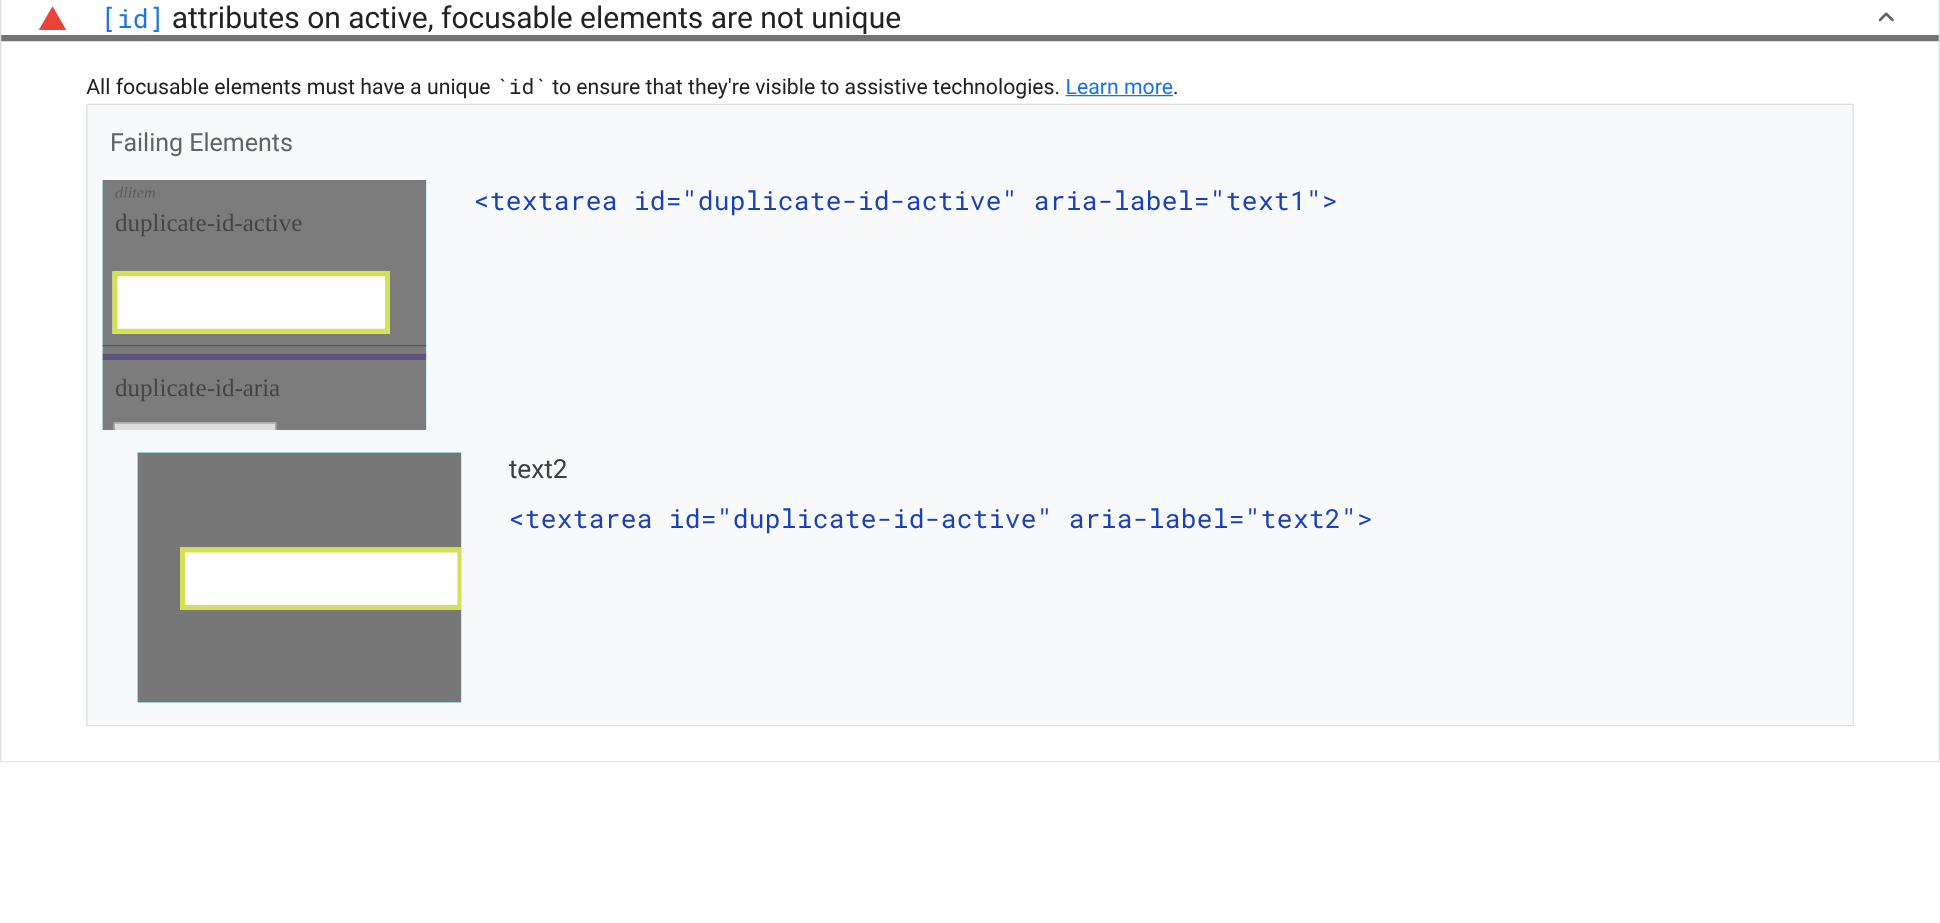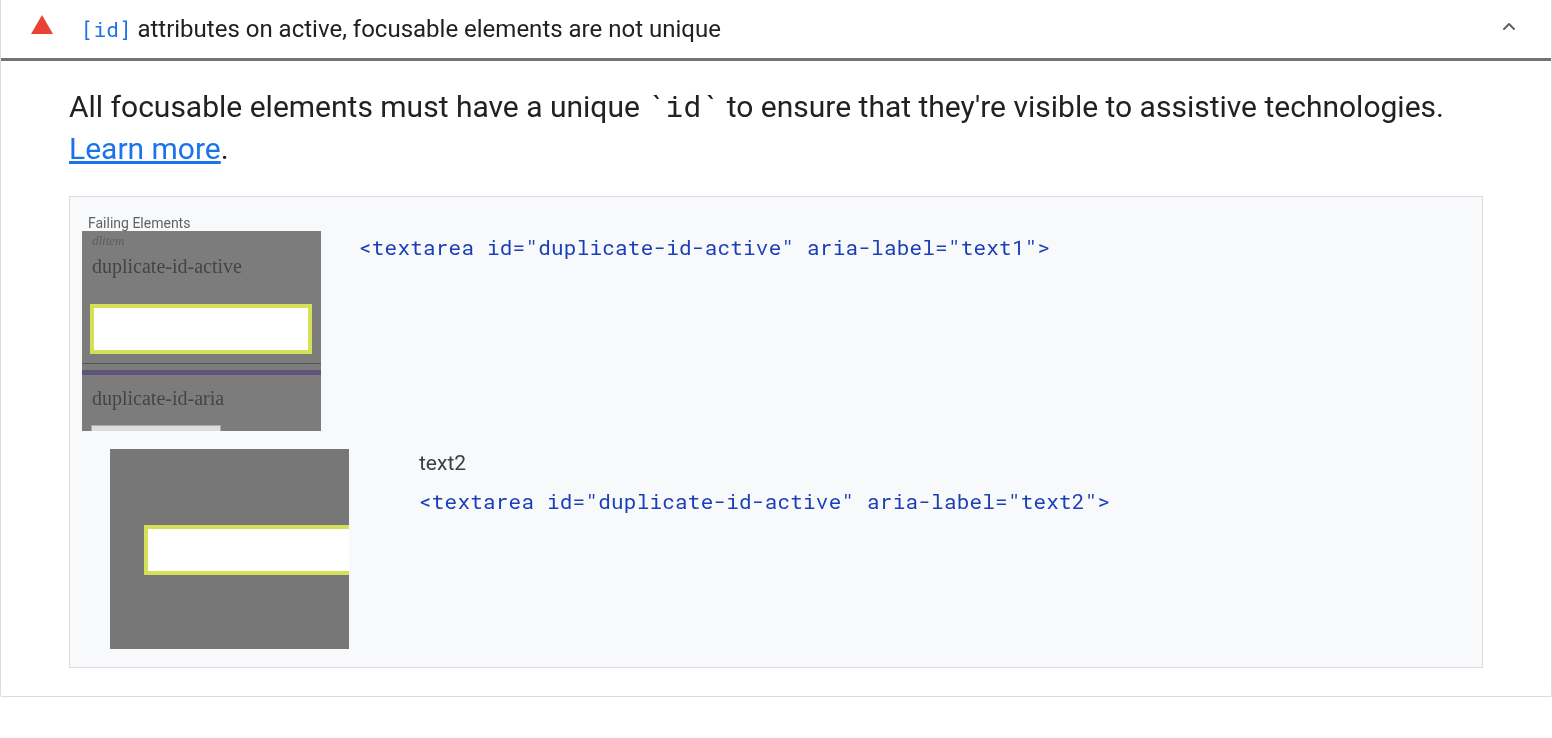--- a/index.html
+++ b/index.html
@@ -9,23 +9,23 @@
       color: #202124;
       font-size: 21px;
     }
     .audit-container {
       border: 1px solid #dadce0;
       border-top: none;
       border-radius: 0 0 2px 2px;
     }
     .audit-header {
       display: flex;
-      align-items: flex-start;
-      padding: 15px 30px;
-      border-bottom: 3px solid #737373;
+      align-items: center;
+      padding: 0 30px;
+      border-bottom: 5px solid #737373;
       cursor: pointer;
     }
     .triangle-icon {
       width: 0;
       height: 0;
       border-left: 11px solid transparent;
       border-right: 11px solid transparent;
       border-bottom: 19px solid #ea4335;
       margin-right: 28px;
       flex-shrink: 0;
@@ -44,51 +44,51 @@
     .chevron {
       width: 24px;
       height: 24px;
       color: #5f6368;
       flex-shrink: 0;
     }
     .audit-body {
       padding: 24px 68px 28px 68px;
     }
     .description {
-      font-size: 30px;
+      font-size: 17px;
       color: #202124;
       line-height: 1.4;
-      margin-bottom: 26px;
     }
     .description .code-inline {
       font-family: "Roboto Mono", Menlo, Consolas, monospace;
     }
     .description a {
       color: #1a73e8;
       text-decoration: underline;
     }
     .failing-panel {
       border: 1px solid #dadce0;
       background: #f8f9fa;
       padding: 18px 12px 12px 12px;
     }
     .failing-title {
-      font-size: 14px;
+      font-size: 20px;
       color: #5f6368;
+      margin-bottom: 18px;
       padding-left: 6px;
     }
     .failing-item {
       display: flex;
       align-items: flex-start;
       margin-bottom: 18px;
     }
-    .failing-item:last-child { margin-bottom: 6px; gap: 32px; }
+    .failing-item:last-child { margin-bottom: 6px; }
     .failing-item.indent { padding-left: 28px; }
     .thumb {
-      width: 239px;
+      width: 259px;
       height: 200px;
       background: #5eead4;
       position: relative;
       flex-shrink: 0;
       margin-right: 38px;
       overflow: hidden;
     }
     .thumb .dim-overlay {
       position: absolute;
       inset: 0;

